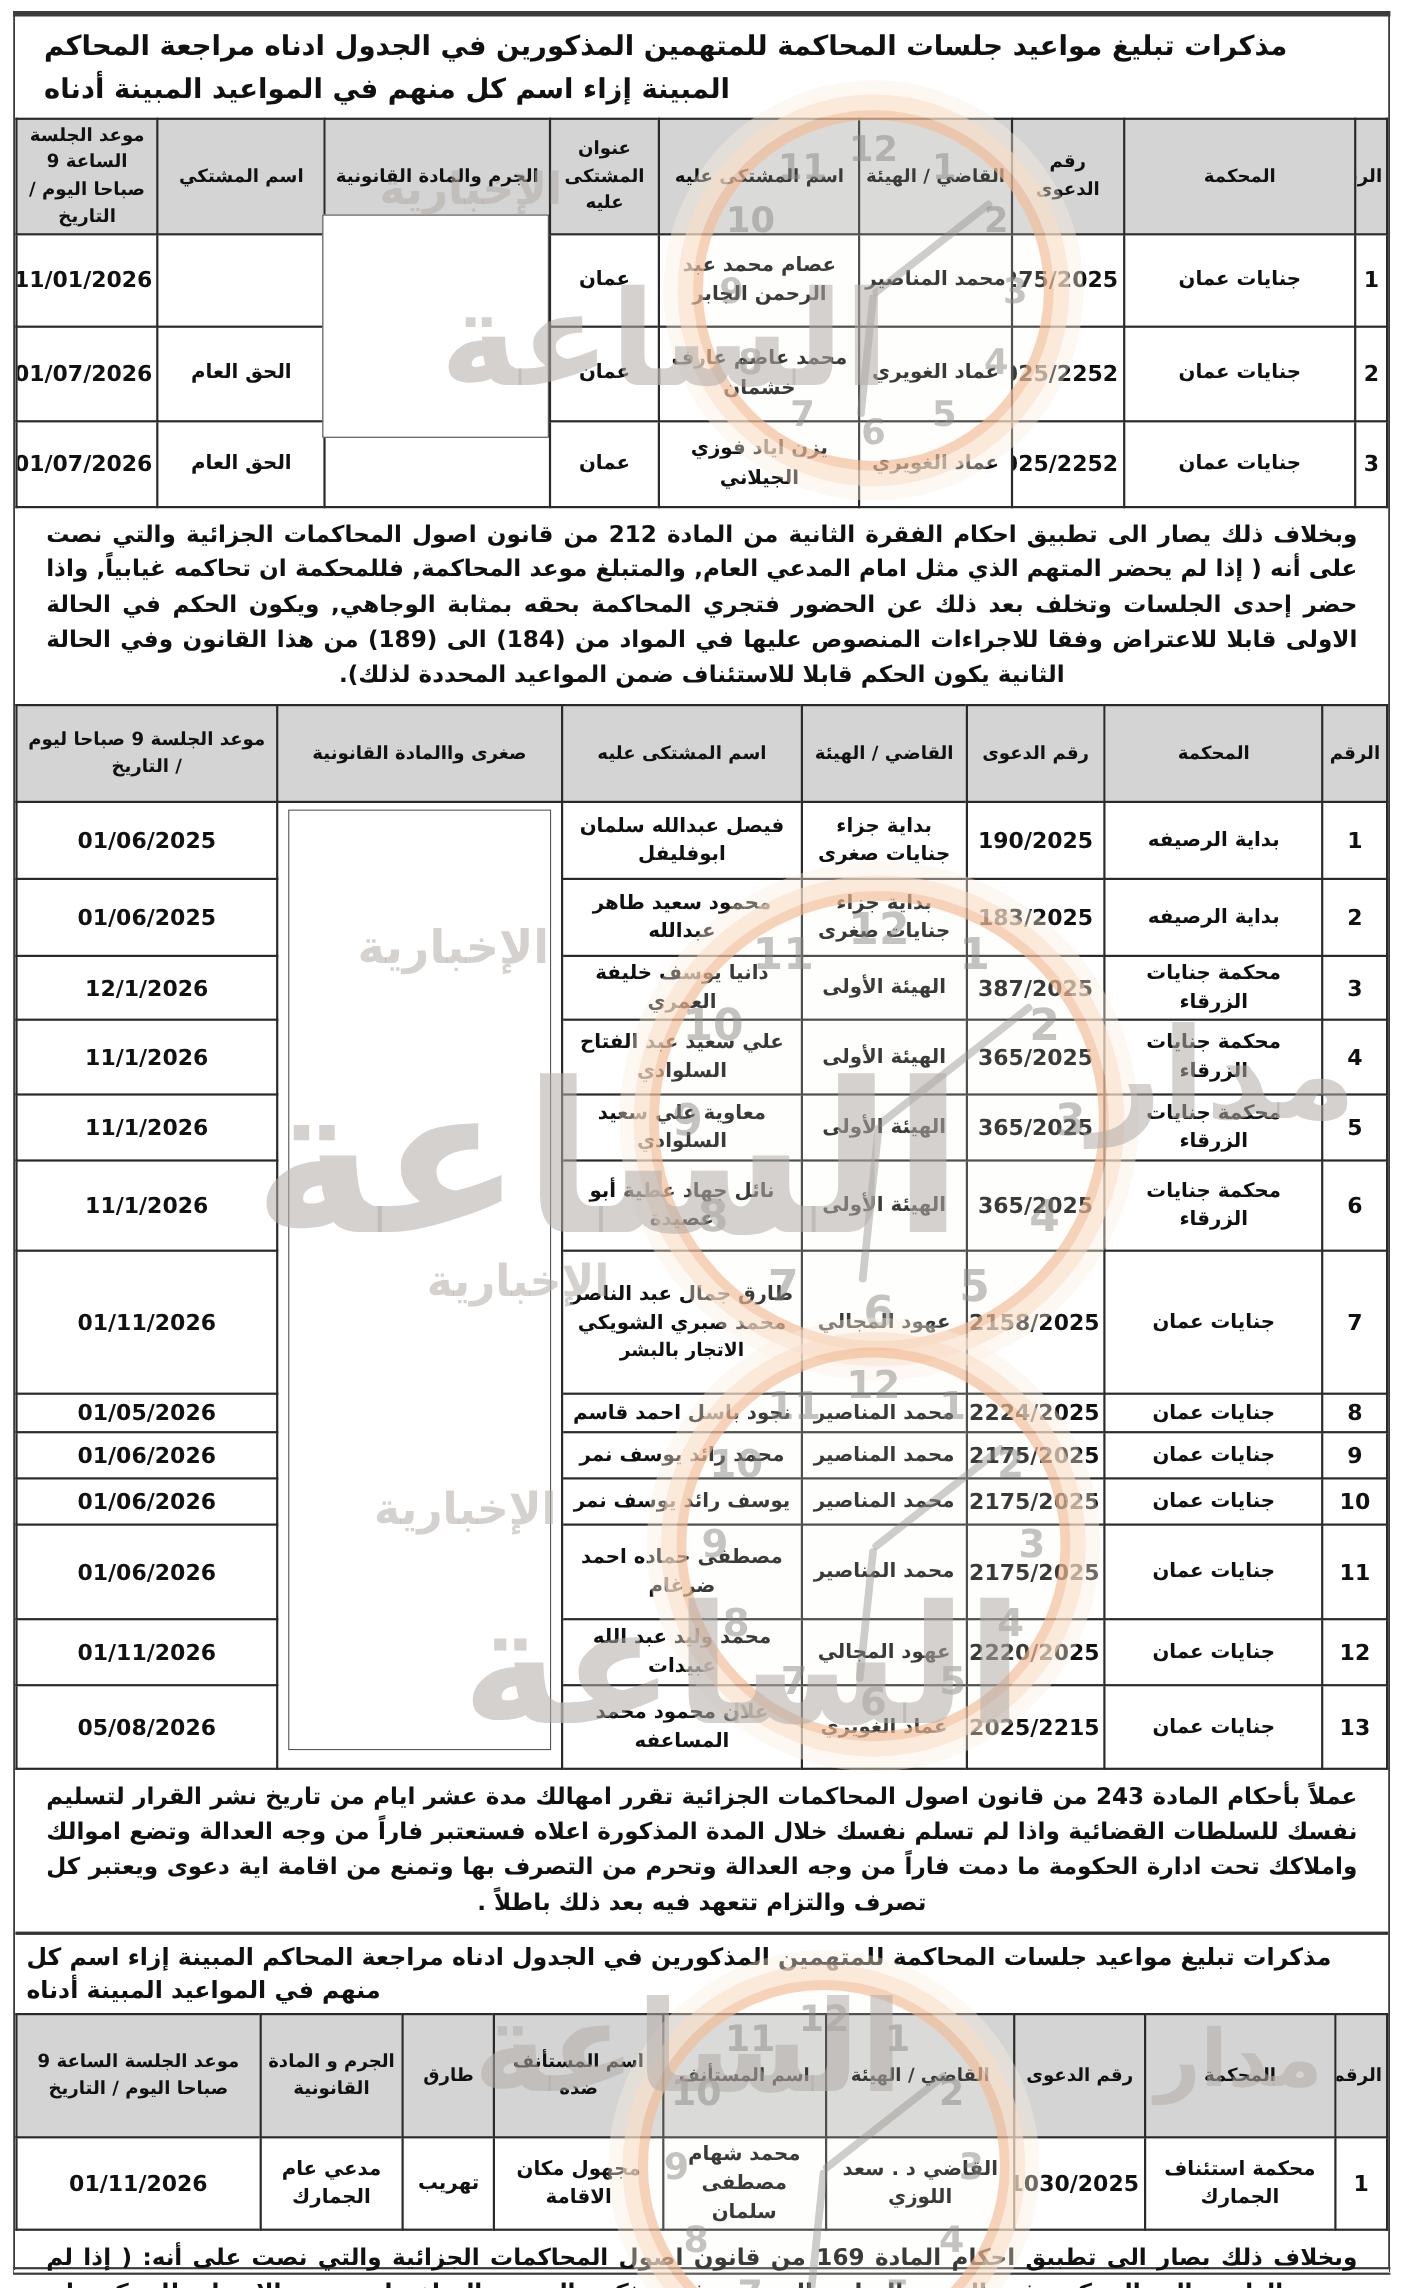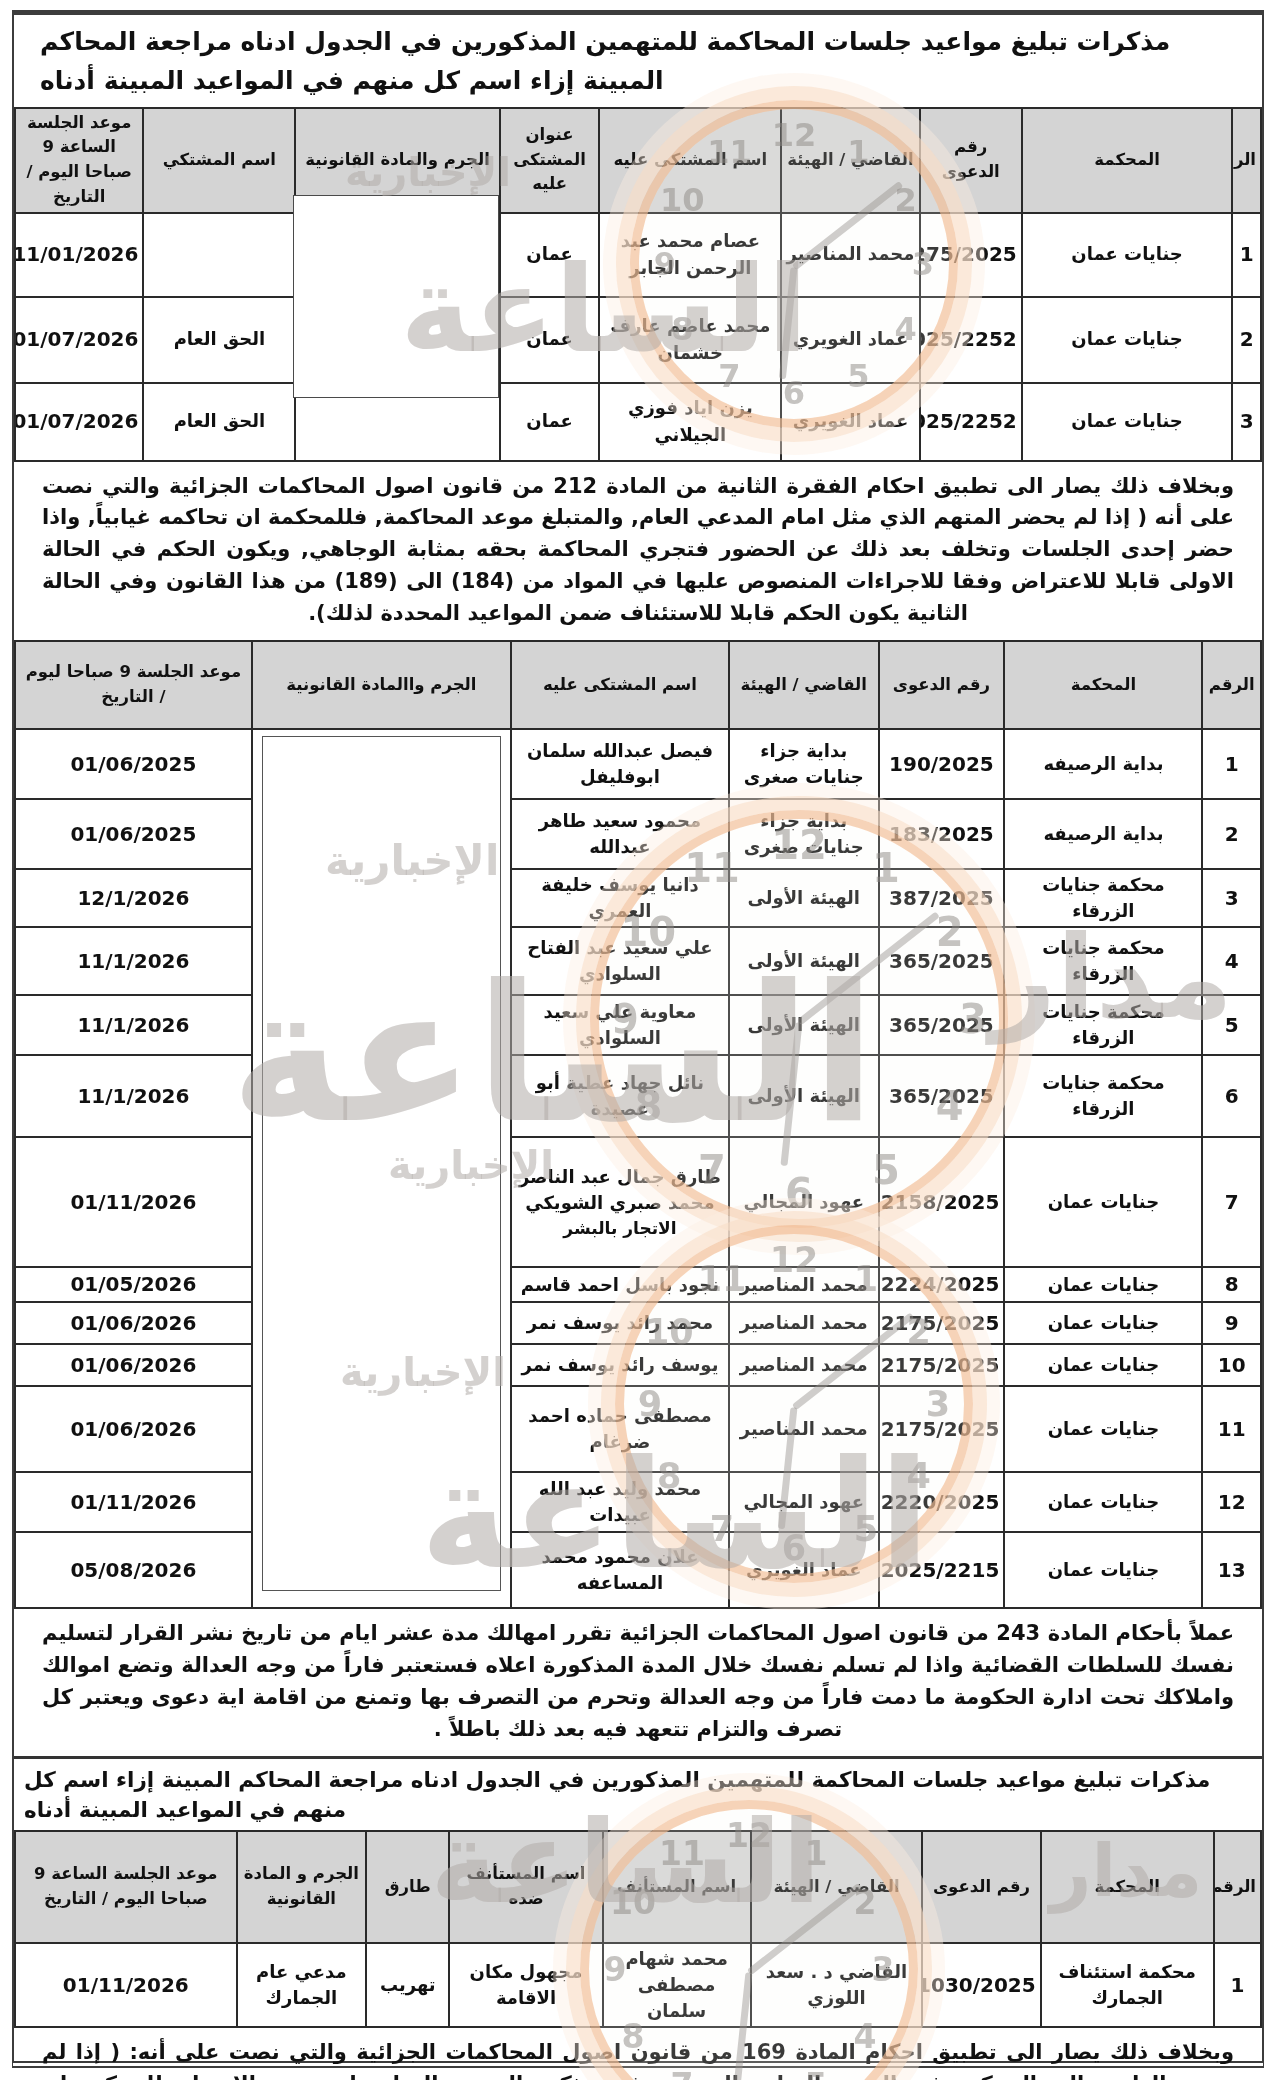--- a/index.html
+++ b/index.html
@@ -140,21 +140,21 @@
           <col style="width: 20.8%;">
           <col style="width: 19%;">
         </colgroup>
       <thead>
           <tr style="height: 88px;">
             <th>الرقم</th>
             <th>المحكمة</th>
             <th>رقم الدعوى</th>
             <th>القاضي / الهيئة</th>
             <th>اسم المشتكى عليه</th>
-            <th>الجرم واالمادة القانونية</th>
+            <th>صغرى واالمادة القانونية</th>
             <th>موعد الجلسة 9 صباحا ليوم / التاريخ</th>
           </tr>
         </thead>
       <tbody>
           <tr style="height: 70px;">
             <td class="t-num">1</td>
             <td>بداية الرصيفه</td>
             <td class="t-num">190/2025</td>
             <td>بداية جزاء جنايات صغرى</td>
             <td>فيصل عبدالله سلمان ابوفليفل</td>

